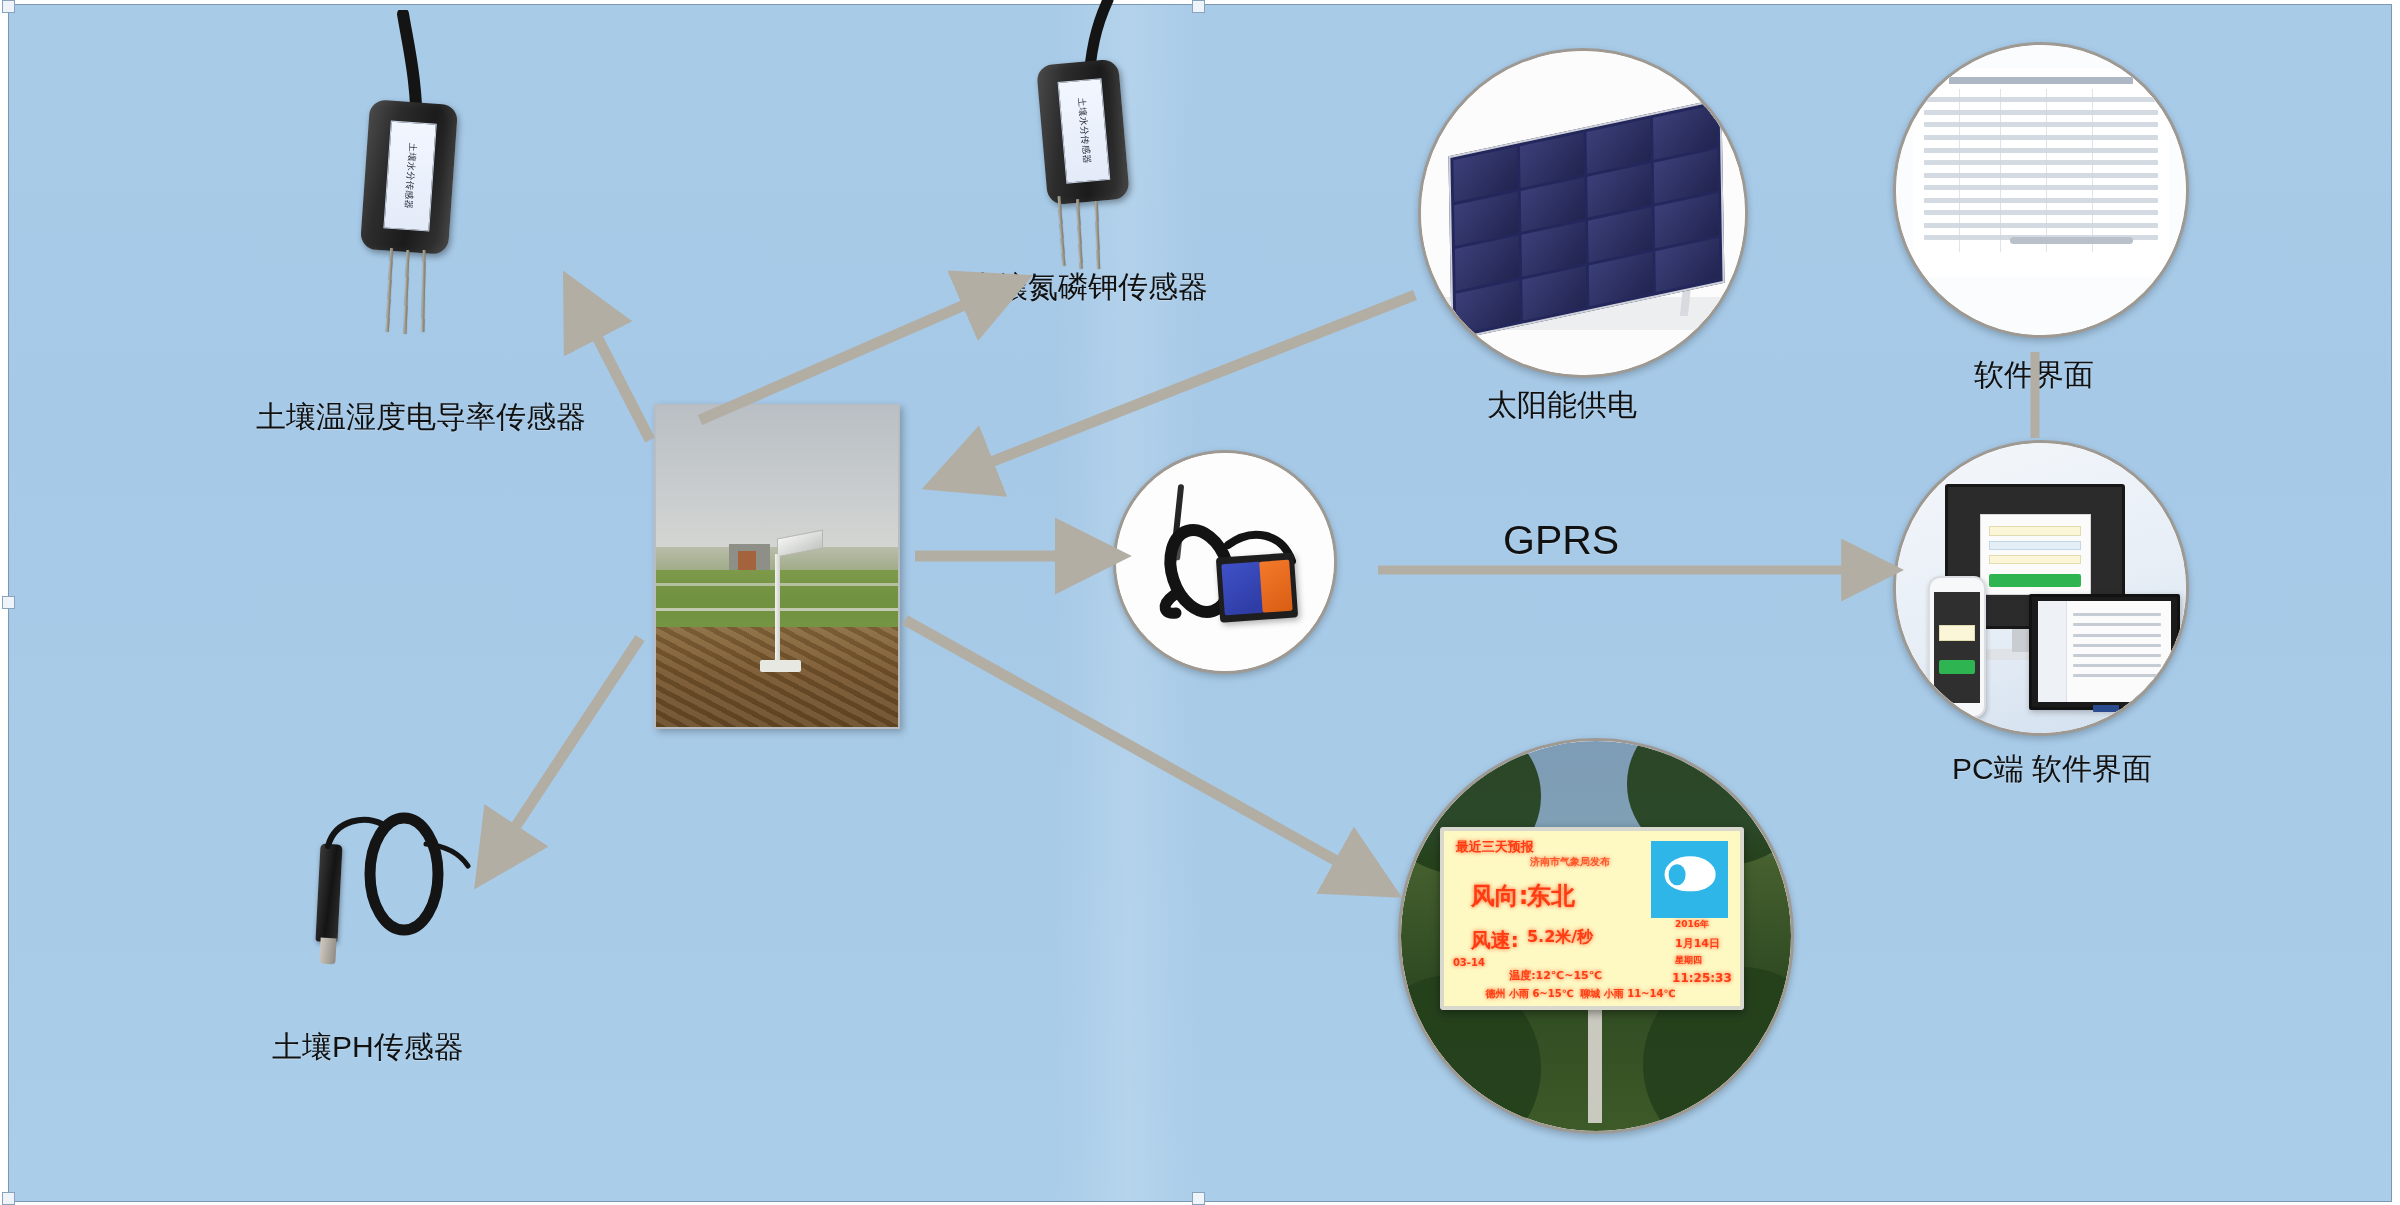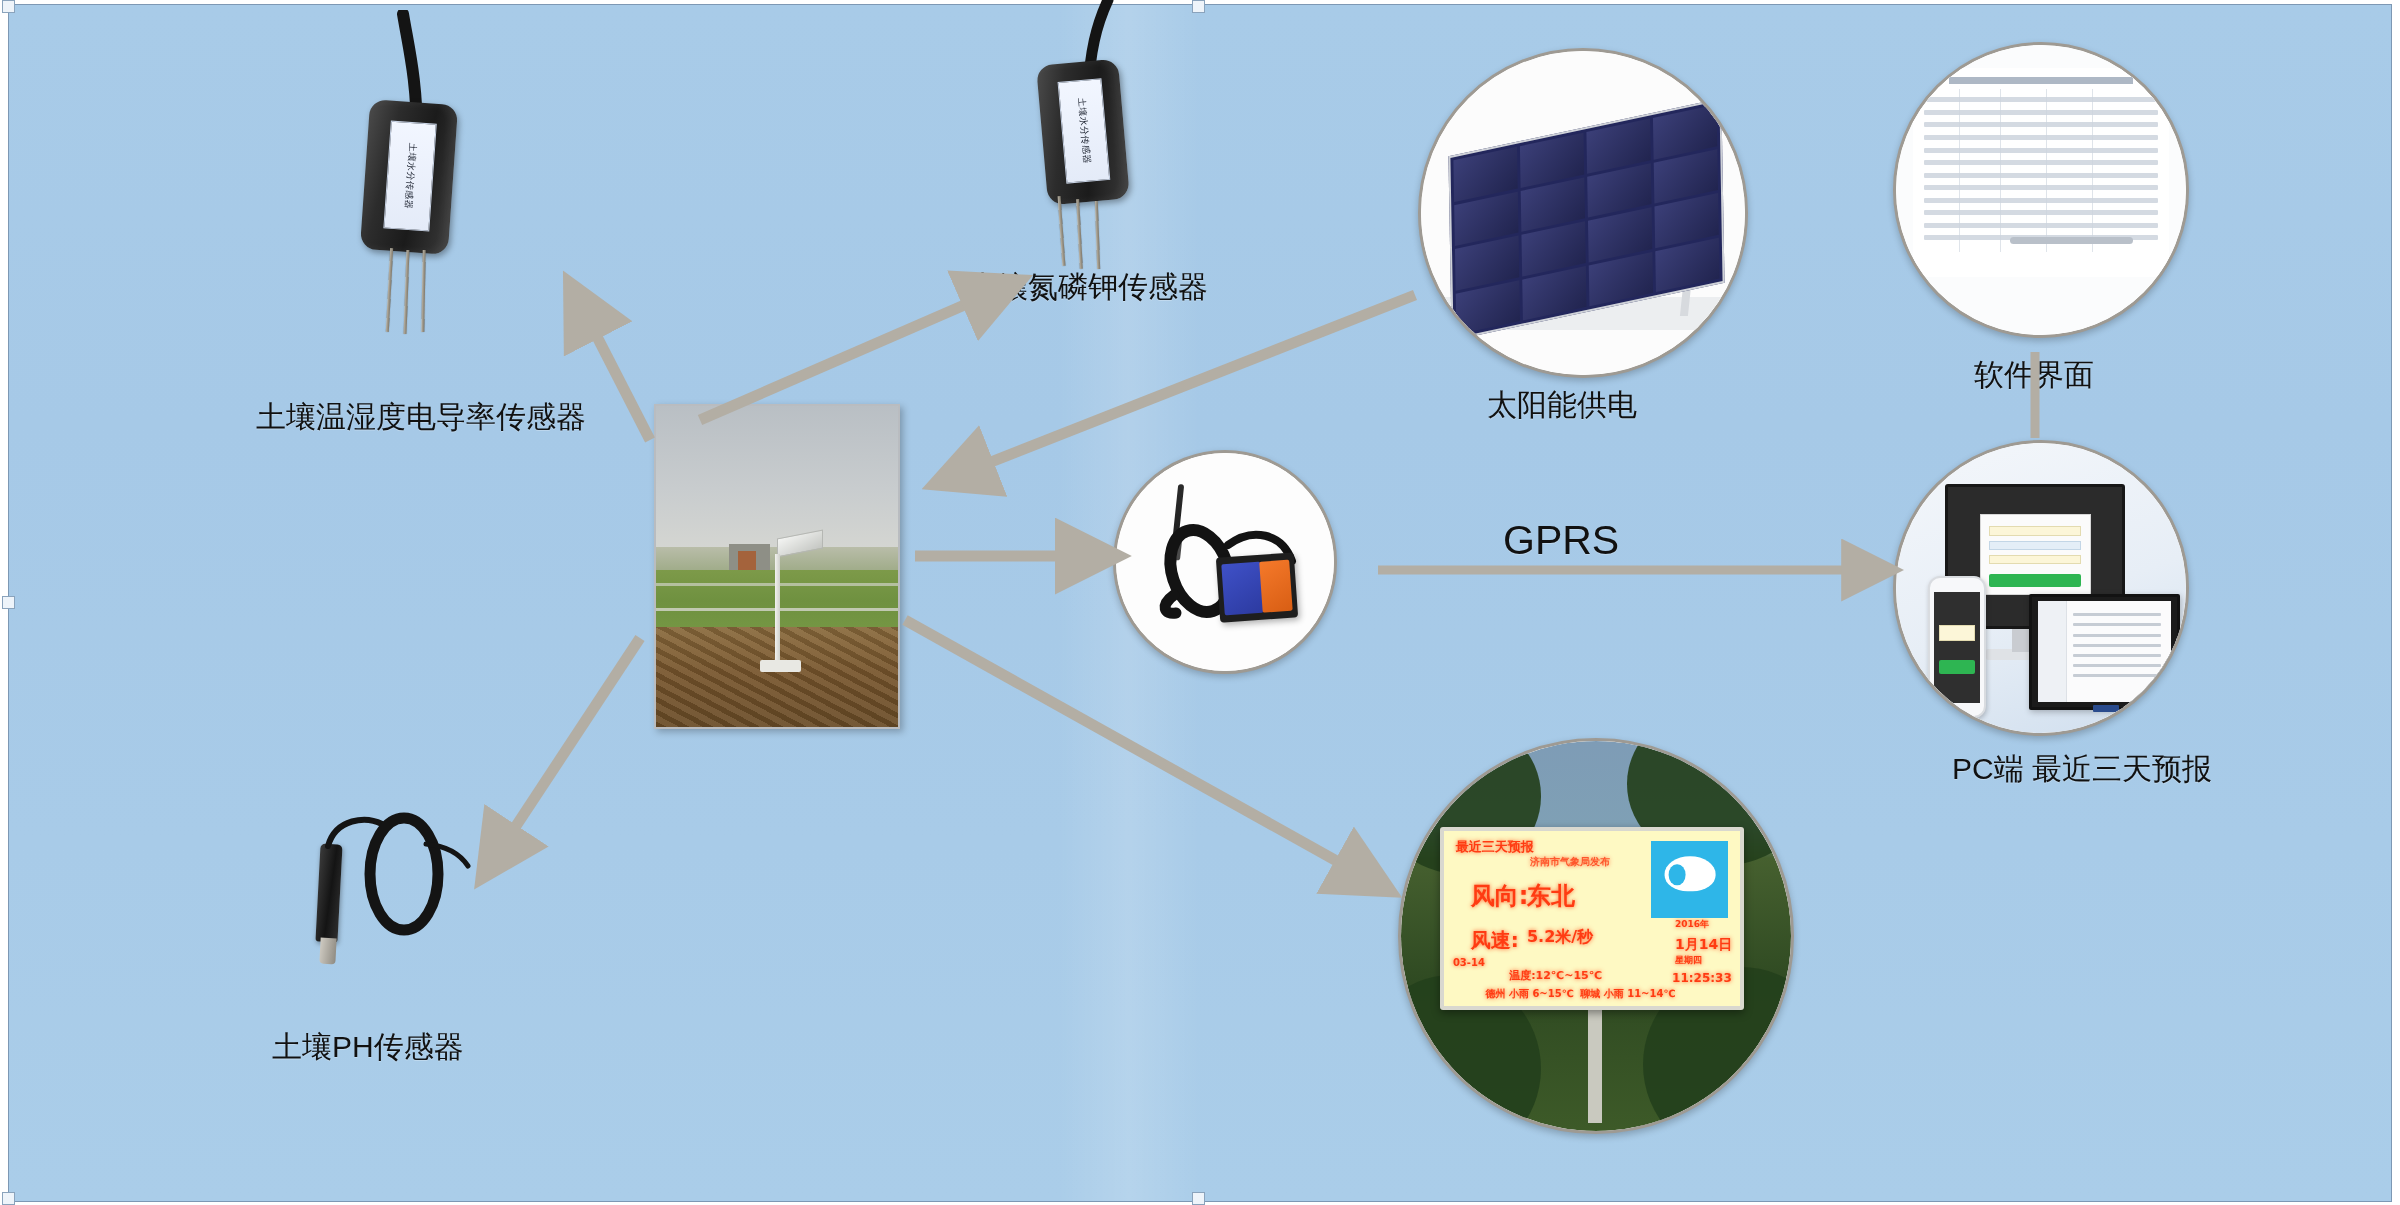--- a/index.html
+++ b/index.html
@@ -350,21 +350,21 @@
         <div class="pc-lap-foot"></div>
       </div>
       <div class="pc-phone">
         <div class="pc-phone-scr">
           <div class="pc-field" style="top:30%;left:10%;width:80%;height:14%;"></div>
           <div class="pc-btn" style="bottom:26%;left:10%;width:80%;height:13%;"></div>
         </div>
       </div>
     </div>
   </div>
-  <div class="caption" style="left:1952px;top:752px;">PC端 最近三天预报</div>
+  <div class="caption" style="left:1952px;top:752px;">PC端 软件界面</div>
 
   <div class="circle" style="left:1398px;top:738px;width:390px;height:390px;">
     <div class="inner">
       <div class="led-bg"></div>
       <div class="led-tree" style="left:-6%;top:-6%;width:42%;height:40%;"></div>
       <div class="led-tree" style="left:58%;top:-10%;width:48%;height:42%;"></div>
       <div class="led-tree" style="left:-10%;top:60%;width:46%;height:48%;"></div>
       <div class="led-tree" style="left:62%;top:58%;width:50%;height:50%;"></div>
       <div class="led-pole"></div>
       <div class="led-frame">
@@ -373,21 +373,21 @@
           <div class="led-red" style="left:29%;top:14%;font-size:10px;opacity:.85;">济南市气象局发布</div>
           <div class="led-red" style="left:9%;top:28%;font-size:24px;">风向:</div>
           <div class="led-red" style="left:28%;top:28%;font-size:24px;">东北</div>
           <div class="led-red" style="left:9%;top:55%;font-size:20px;">风速:</div>
           <div class="led-red" style="left:28%;top:55%;font-size:16px;">5.2米/秒</div>
           <div class="led-red" style="left:3%;top:72%;font-size:10px;">03-14</div>
           <div class="led-red" style="left:22%;top:78%;font-size:11px;">温度:12℃~15℃</div>
           <div class="led-red" style="left:14%;top:89%;font-size:10px;">德州 小雨 6~15℃</div>
           <div class="led-red" style="left:46%;top:89%;font-size:10px;">聊城 小雨 11~14℃</div>
           <div class="led-red" style="left:78%;top:50%;font-size:9px;">2016年</div>
-          <div class="led-red" style="left:78%;top:60%;font-size:14px;">1月14日</div>
+          <div class="led-red" style="left:78%;top:60%;font-size:11px;">1月14日</div>
           <div class="led-red" style="left:78%;top:70%;font-size:9px;">星期四</div>
           <div class="led-red" style="left:77%;top:80%;font-size:12px;">11:25:33</div>
           <div class="led-logo">
             <div class="led-cloud"></div>
           </div>
         </div>
       </div>
     </div>
   </div>
 

